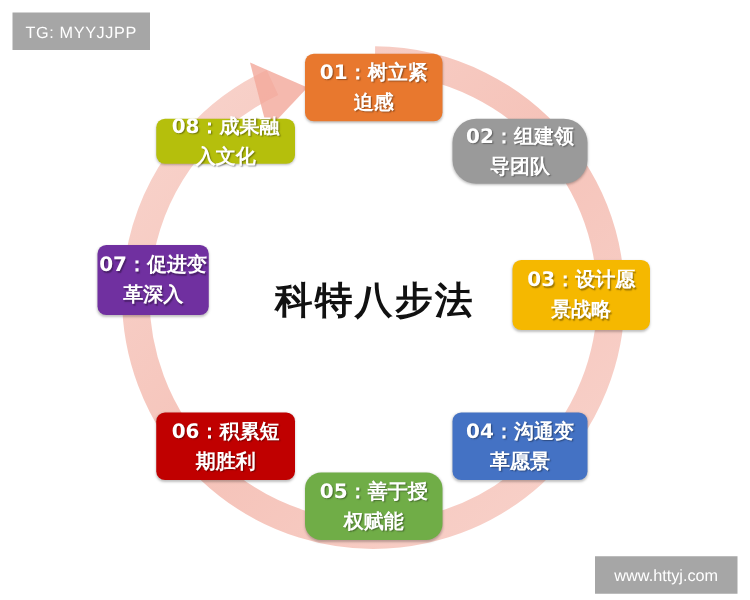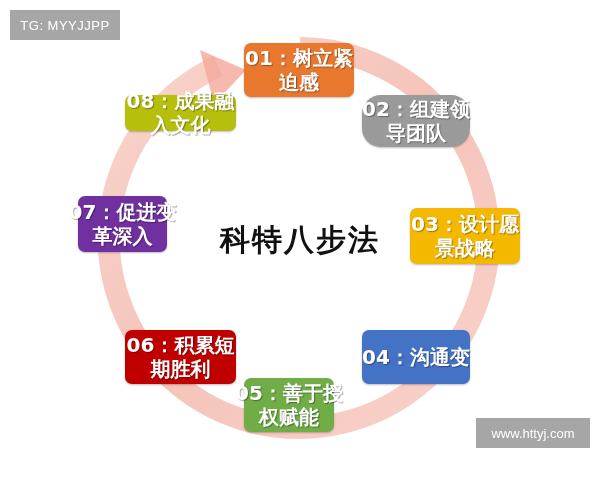--- a/index.html
+++ b/index.html
@@ -3,35 +3,35 @@
   <meta charset="utf-8">
   <style>
     html, body { margin: 0; padding: 0; background: #ffffff; }
     body { width: 600px; height: 480px; position: relative; overflow: hidden;
            font-family: "DejaVu Sans", "Liberation Sans", sans-serif; }
     .ring { position: absolute; left: 0; top: 0; width: 600px; height: 480px; }
     .watermark { position: absolute; background: #a6a6a6; color: #ffffff;
                  font-family: "Liberation Sans", "DejaVu Sans", sans-serif; font-size: 13px;
                  display: flex; align-items: center; justify-content: center; }
     .wm-tl { left: 10px; top: 10px; width: 110px; height: 30px; letter-spacing: 0.5px; }
-    .wm-br { left: 476px; top: 418px; width: 114px; height: 30px; text-align: right; }
+    .wm-br { left: 476px; top: 445px; width: 114px; height: 30px; text-align: right; }
     .title { position: absolute; left: 212px; top: 218px; width: 176px; height: 44px;
              font-size: 30px; font-weight: bold; color: #111; letter-spacing: 2px;
              display: flex; align-items: center; justify-content: center; white-space: nowrap; }
     .step { position: absolute; border-radius: 7px; color: #ffffff; font-weight: bold;
-            font-size: 20px; line-height: 24px; text-align: center;
+            font-size: 16px; line-height: 24px; text-align: center;
             display: flex; flex-direction: column; align-items: center; justify-content: center;
             box-shadow: 0 1px 2px rgba(0,0,0,0.25);
             text-shadow: 1px 1px 1px rgba(0,0,0,0.35); }
     .step span { display: block; white-space: nowrap; }
     .s1 { left: 244px; top: 43px;  width: 110px; height: 54px; }
     .s2 { left: 362px; top: 95px;  width: 108px; height: 52px; border-radius: 19px; }
     .s3 { left: 410px; top: 208px; width: 110px; height: 56px; }
     .s4 { left: 362px; top: 330px; width: 108px; height: 54px; }
-    .s5 { left: 244px; top: 378px; width: 90px; height: 54px; }
+    .s5 { left: 244px; top: 378px; width: 110px; height: 54px; border-radius: 13px; }
     .s6 { left: 125px; top: 330px; width: 111px; height: 54px; }
     .s7 { left: 78px;  top: 196px; width: 89px; height: 56px; }
     .s8 { left: 125px; top: 95px;  width: 111px; height: 36px; }
   </style>
 </head>
 <body>
 
 <svg class="ring" viewBox="0 0 600 480" xmlns="http://www.w3.org/2000/svg">
   <defs>
     <linearGradient id="ringGrad" x1="0" y1="0" x2="1" y2="1">
@@ -60,20 +60,21 @@
   <span>导团队</span>
 </div>
 
 <div class="step s3" style="background:#F5B800">
   <span><b>03：</b><b>设计愿</b></span>
   <span>景战略</span>
 </div>
 
 <div class="step s4" style="background:#4472C4">
   <span><b>04：</b><b>沟通变</b></span>
+  <span>革愿景</span>
 </div>
 
 <div class="step s5" style="background:#70AD47">
   <span><b>05：</b><b>善于授</b></span>
   <span>权赋能</span>
 </div>
 
 <div class="step s6" style="background:#C00000">
   <span><b>06：</b><b>积累短</b></span>
   <span>期胜利</span>

